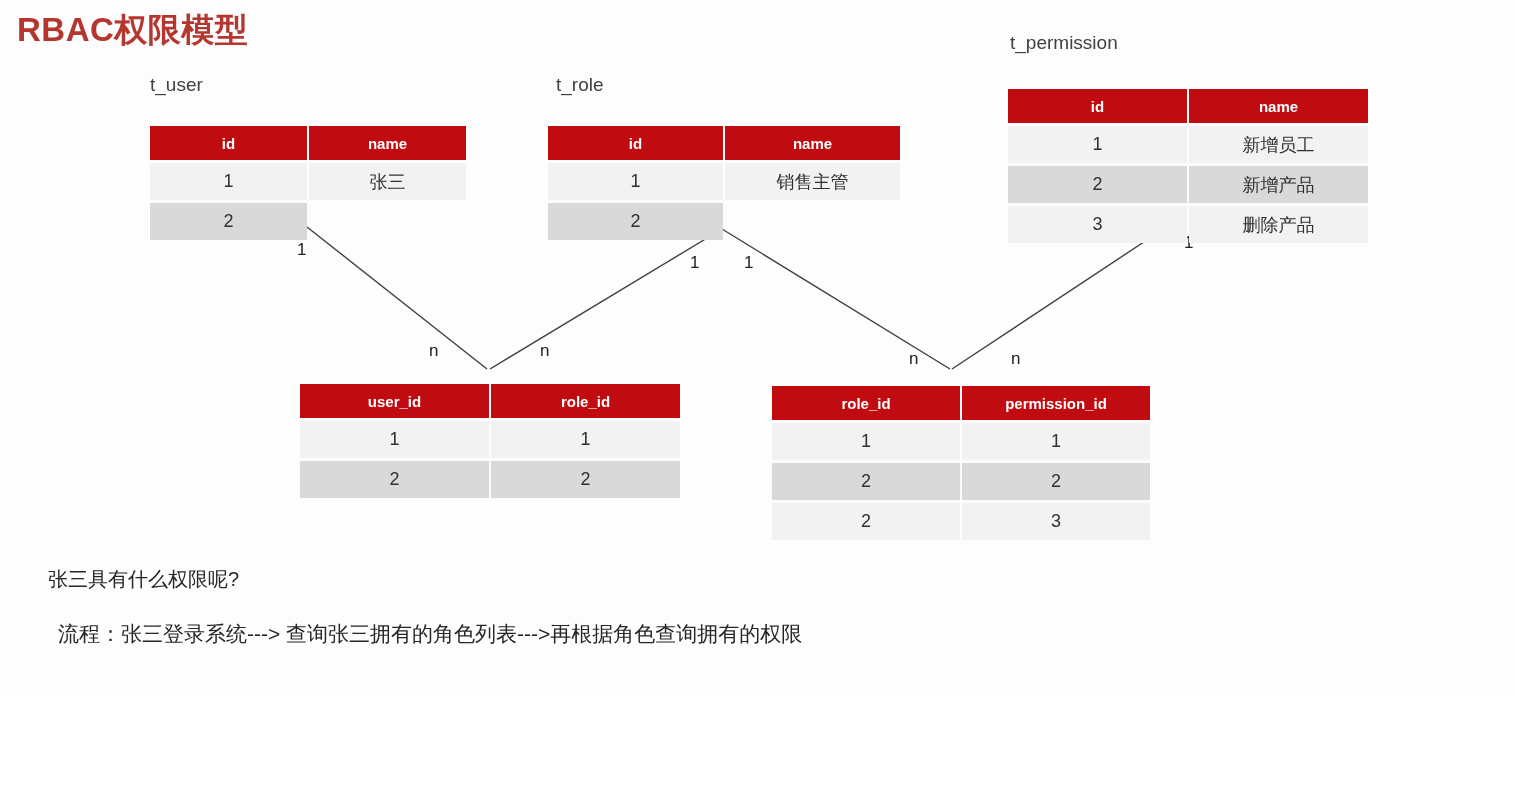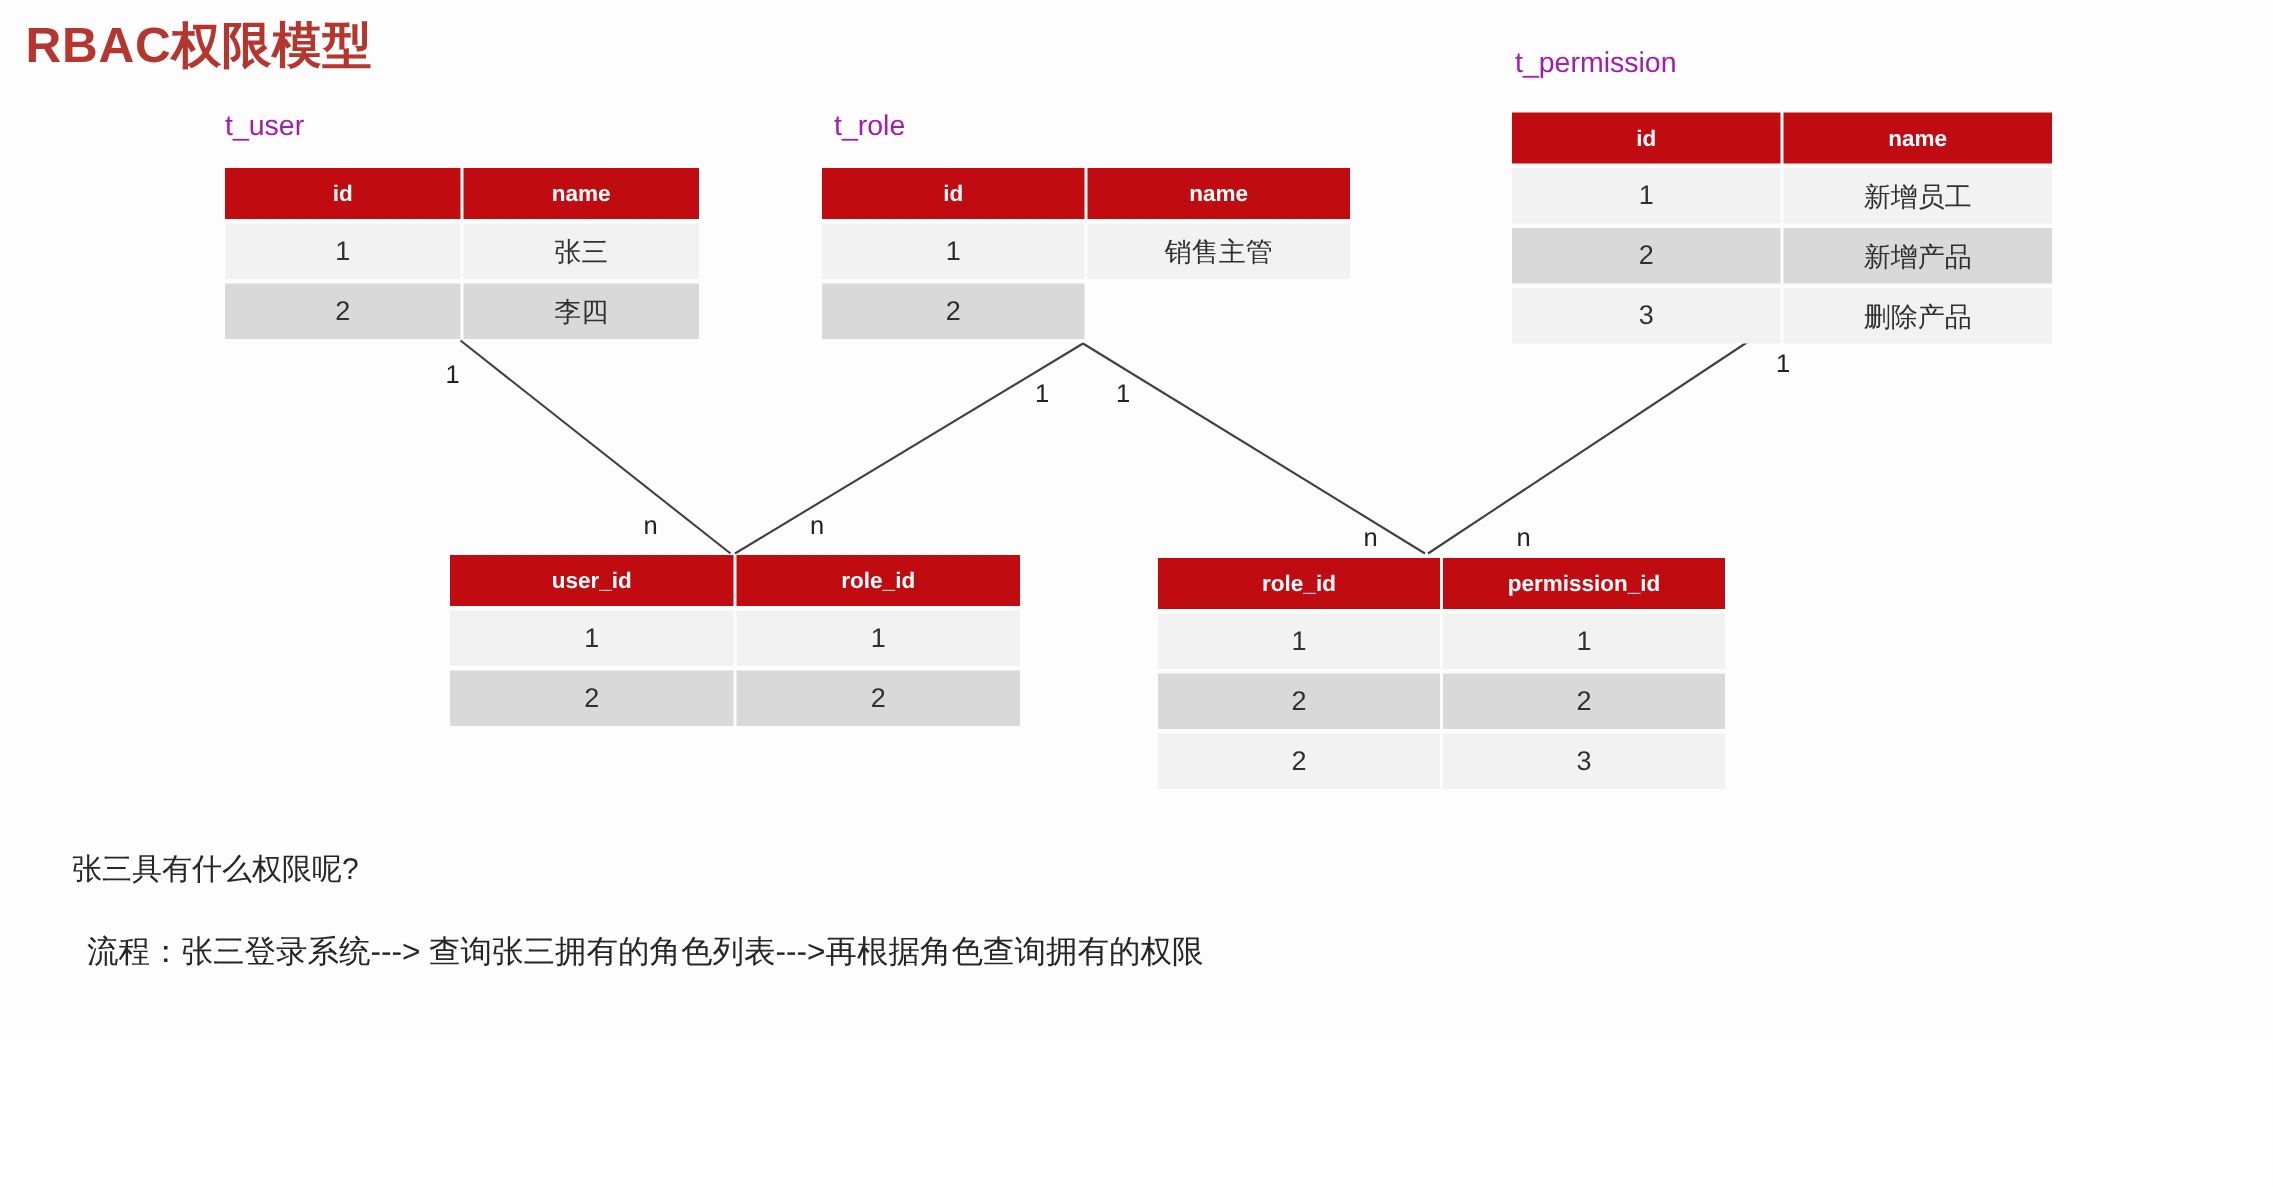--- a/index.html
+++ b/index.html
@@ -6,23 +6,23 @@
     --header_bg:#c00b11; --header_text:#ffffff; --row_light:#f2f2f2; --row_dark:#d9d9d9;
     --title:#b5362f; --line:#404040; --text:#262626; --ribbon:#b0191c;
   }
   * { margin:0; padding:0; box-sizing:border-box; }
   body { font-family:"Liberation Sans","DejaVu Sans",sans-serif; background:#fff; }
   .stage { position:relative; width:1515px; height:690px; background:#fdfdfd; overflow:hidden; }
 
   .title { position:absolute; left:17px; top:8px; font-size:33px; font-weight:700;
            color:var(--title); letter-spacing:0.5px; }
 
-  .tbl-label { position:absolute; font-size:19px; color:#a21caf; }
+  .tbl-label { position:absolute; font-size:19px; color:#404040; }
 
-  .tbl { position:absolute; display:flex; flex-direction:column; gap:3px; }
+  .tbl { position:absolute; display:flex; flex-direction:column; gap:3px;margin-top:14px; }
   .row { display:flex; gap:2px; }
   .th { width:var(--cw); height:34px; background:var(--header_bg); color:var(--header_text);
         font-size:15px; font-weight:700; display:flex; align-items:center; justify-content:center; }
   .td { width:var(--cw); height:37px; font-size:18px; color:#303030;
         display:flex; align-items:center; justify-content:center; }
   .light .td { background:var(--row_light); }
   .dark  .td { background:var(--row_dark); }
 
   .edges { position:absolute; left:0; top:0; width:1515px; height:791px; pointer-events:none; }
   .edges line { stroke:var(--line); stroke-width:1.4; }
@@ -66,21 +66,20 @@
     <div class="row">
       <div class="th">id</div>
       <div class="th">name</div>
     </div>
     <div class="row light">
       <div class="td">1</div>
       <div class="td">张三</div>
     </div>
     <div class="row dark">
       <div class="td">2</div>
-      <div class="td">李四</div>
     </div>
   </div>
 
   <div class="tbl-label" style="left:556px; top:74px;">t_role</div>
   <div class="tbl" style="left:548px; top:112px; --cw:175px;">
     <div class="row">
       <div class="th">id</div>
       <div class="th">name</div>
     </div>
     <div class="row light">

